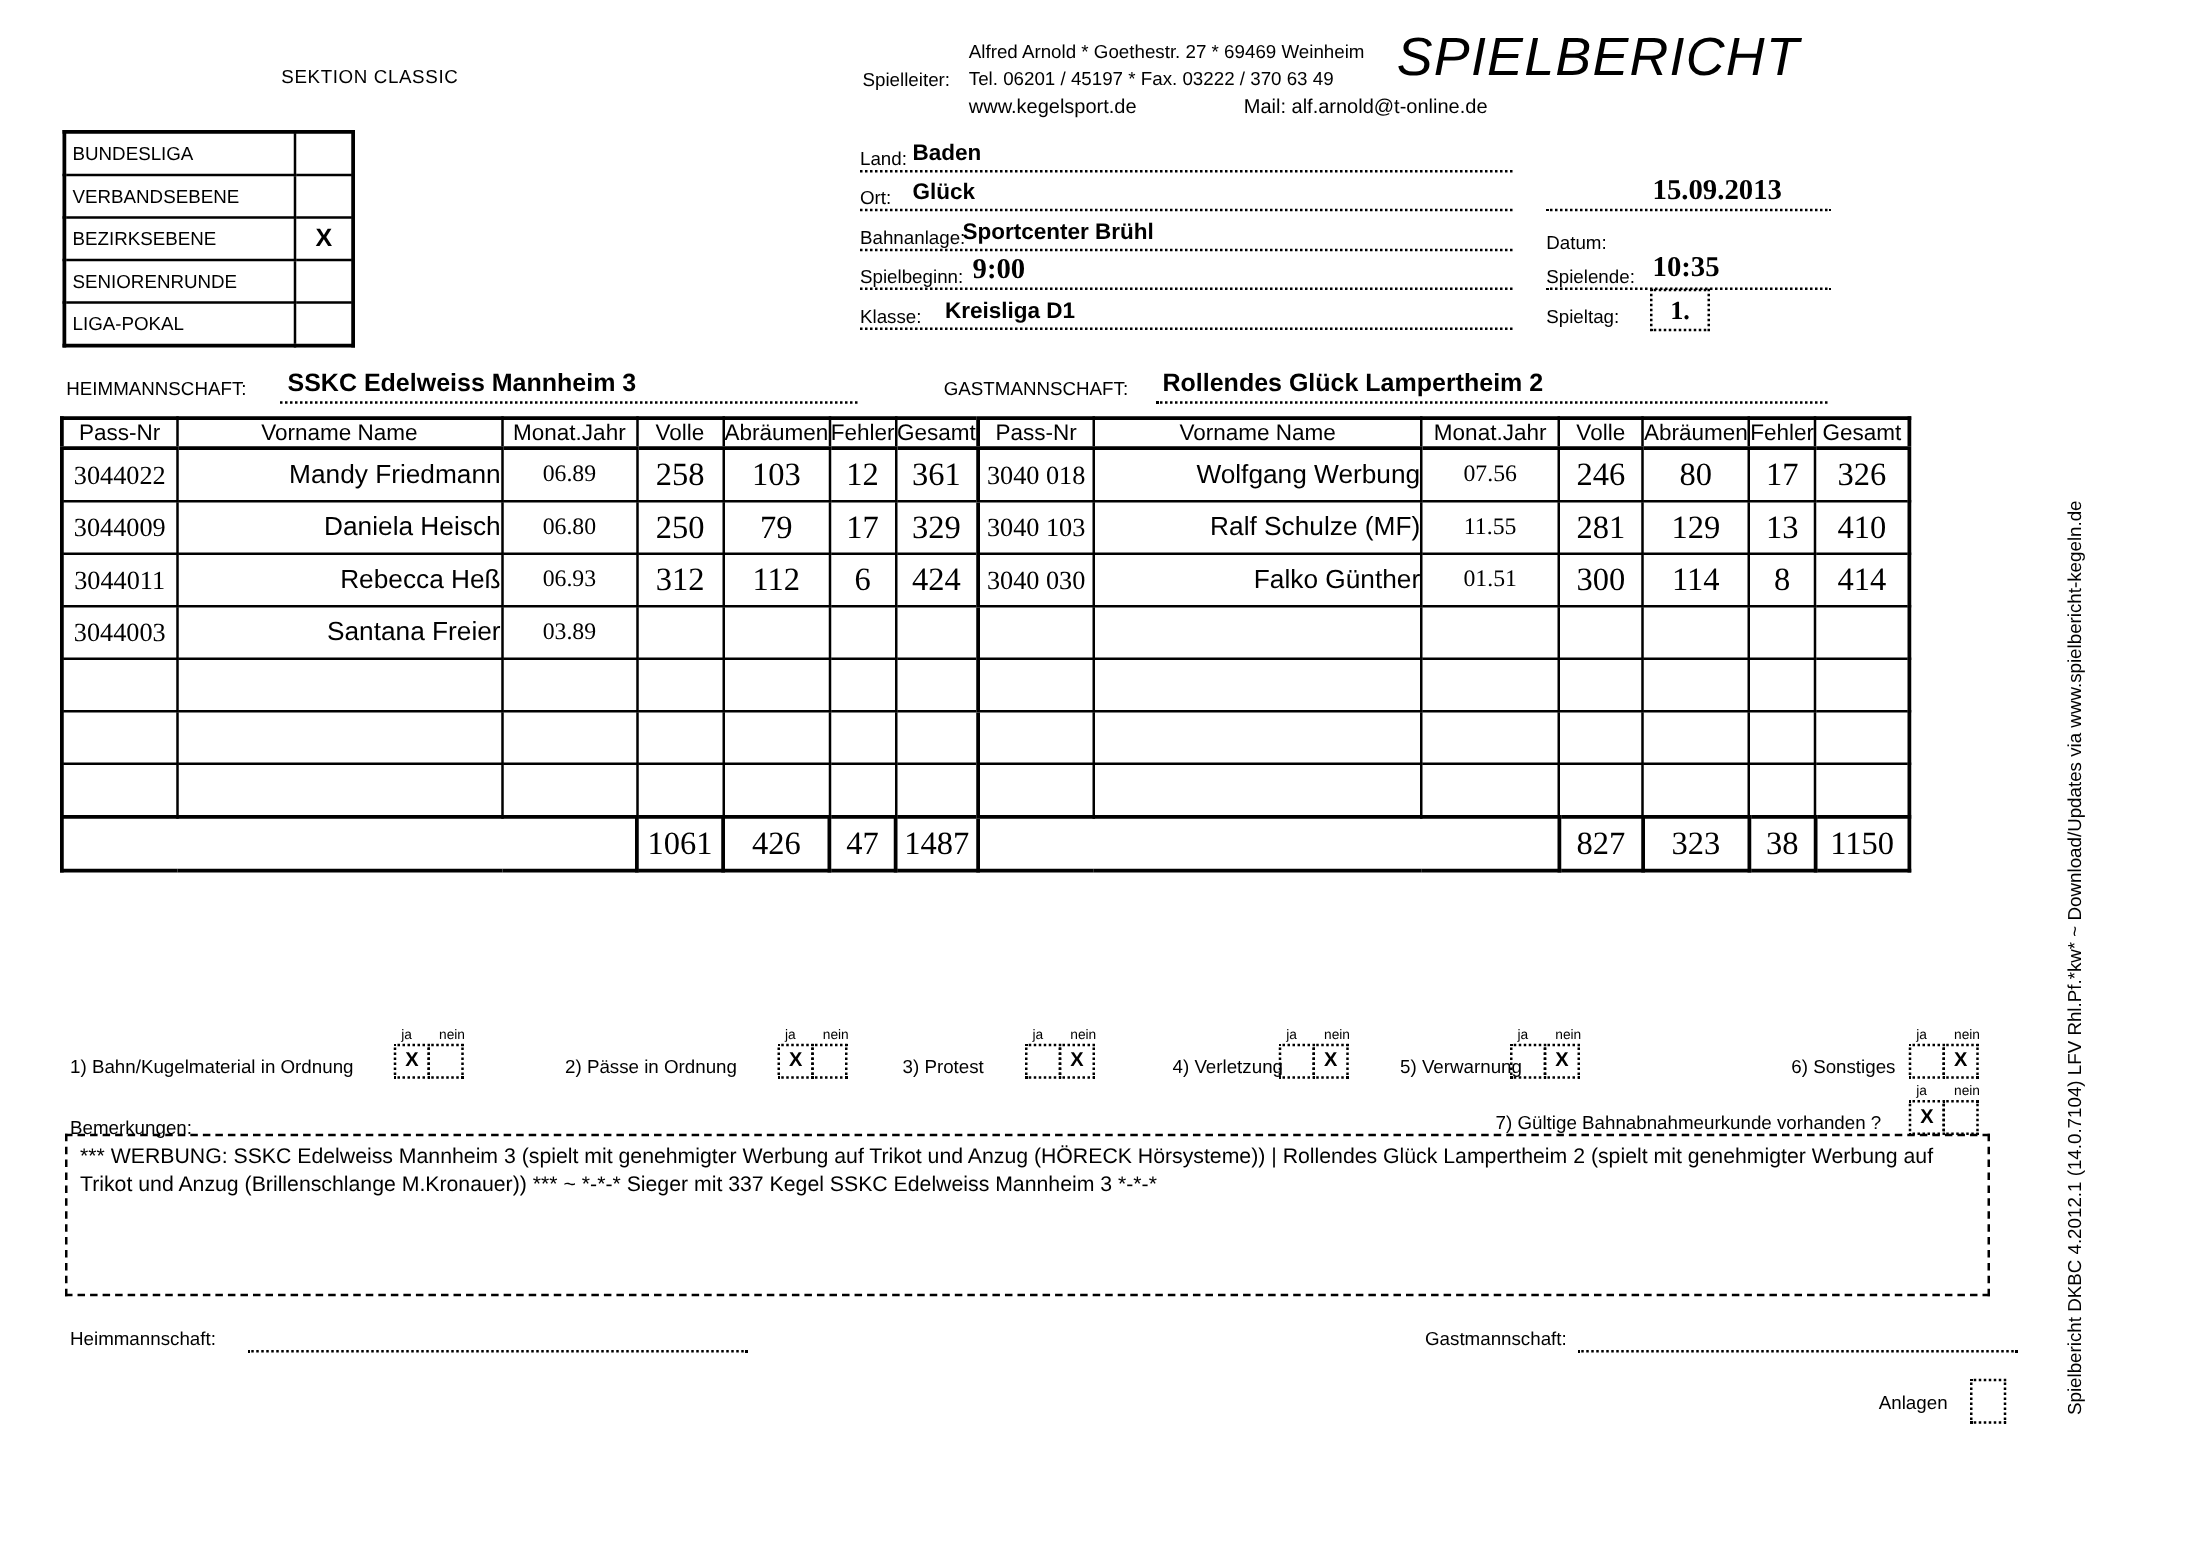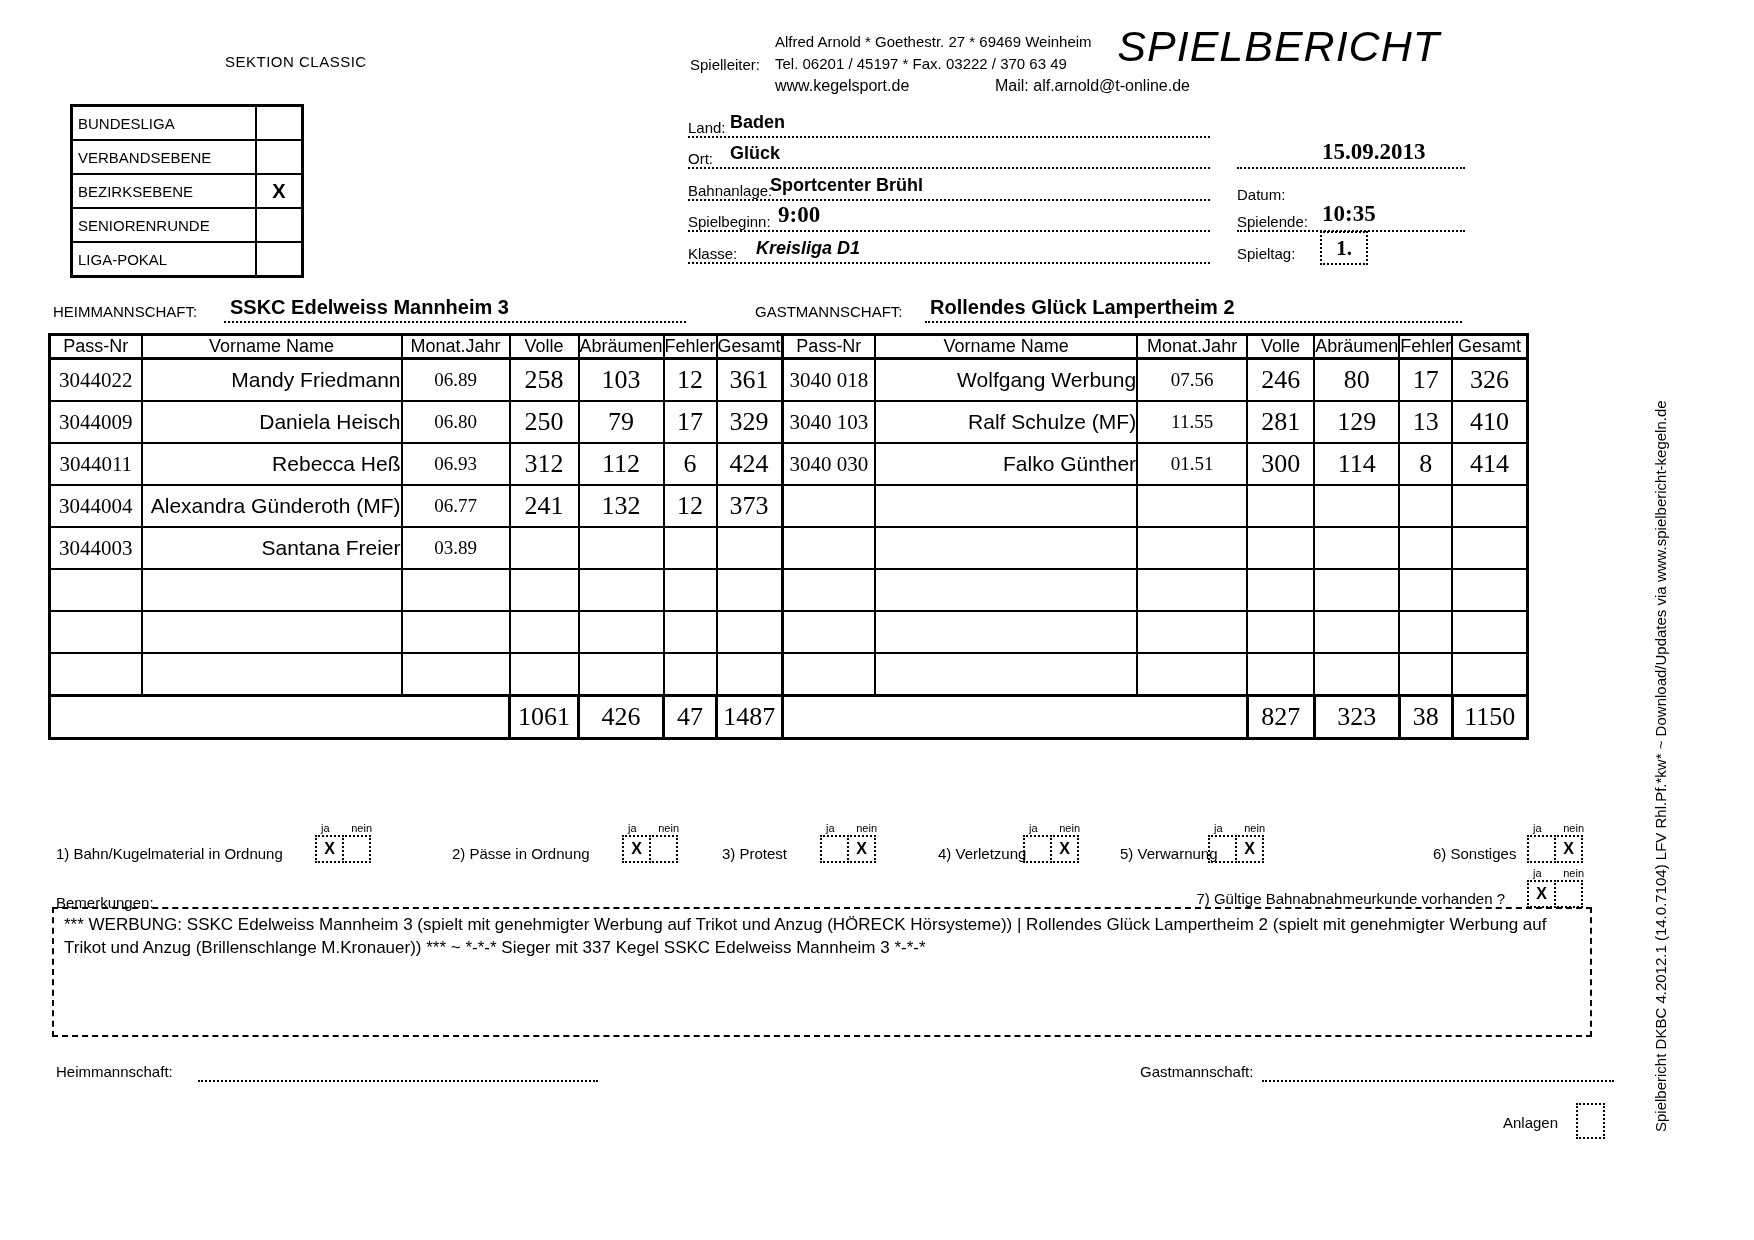--- a/index.html
+++ b/index.html
@@ -1,19 +1,19 @@
 <!DOCTYPE html>
 <html><head>
 <meta charset="utf-8">
 <style>
   html,body{margin:0;padding:0;background:#fff;}
   #page{position:relative;width:1754px;height:1240px;background:#ffffff;color:#000;
         font-family:"Liberation Sans",sans-serif;overflow:hidden;}
 
-  .abs{position:absolute;margin-left:20px;}
+  .abs{position:absolute;}
   .lbl{position:absolute;font-size:15px;white-space:nowrap;}
   .val{position:absolute;font-weight:bold;font-size:18px;white-space:nowrap;}
   .val-serif{font-family:"Liberation Serif",serif;font-size:23px;font-weight:bold;}
   .dotline{position:absolute;height:0;border-bottom:2px dotted #000;}
 
   
   table.league{border-collapse:collapse;border:3px solid #000;table-layout:fixed;}
   table.league td{border:2px solid #000;height:30px;overflow:hidden;}
   table.league td.c-label{font-size:15px;padding-left:5px;}
   table.league td.c-checked{text-align:center;font-weight:bold;font-size:20px;}
@@ -114,21 +114,21 @@
 
   <div class="lbl" style="left:688px;top:213px;">Spielbeginn:</div>
   <div class="val val-serif" style="left:778px;top:202px;">9:00</div>
   <div class="dotline" style="left:688px;top:230px;width:522px;"></div>
 
   <div class="lbl" style="left:1237px;top:213px;">Spielende:</div>
   <div class="val val-serif" style="left:1322px;top:201px;">10:35</div>
   <div class="dotline" style="left:1237px;top:230px;width:228px;"></div>
 
   <div class="lbl" style="left:688px;top:245px;">Klasse:</div>
-  <div class="val" style="left:756px;top:238px;font-style:italic;">Kreisliga D1</div>
+  <div class="val" style="left:756px;top:238px;">Kreisliga D1</div>
   <div class="dotline" style="left:688px;top:262px;width:522px;"></div>
 
   <div class="lbl" style="left:1237px;top:245px;">Spieltag:</div>
   <div class="spieltag-box">1.</div>
 
   <div class="lbl" style="left:53px;top:303px;">HEIMMANNSCHAFT:</div>
   <div class="val" style="left:230px;top:296px;font-size:20px;">SSKC Edelweiss Mannheim 3</div>
   <div class="dotline" style="left:224px;top:321px;width:462px;"></div>
 
   <div class="lbl" style="left:755px;top:303px;">GASTMANNSCHAFT:</div>
@@ -213,36 +213,20 @@
           <td class="c-h_gesamt">424</td>
           <td class="c-g_pass">3040 030</td>
           <td class="c-g_name">Falko Günther</td>
           <td class="c-g_monat">01.51</td>
           <td class="c-g_volle">300</td>
           <td class="c-g_abr">114</td>
           <td class="c-g_fehler">8</td>
           <td class="c-g_gesamt">414</td>
         </tr>
         <tr>
-          <td class="c-h_pass">3044004</td>
-          <td class="c-h_name">Alexandra Günderoth (MF)</td>
-          <td class="c-h_monat">06.77</td>
-          <td class="c-h_volle">241</td>
-          <td class="c-h_abr">132</td>
-          <td class="c-h_fehler">12</td>
-          <td class="c-h_gesamt">373</td>
-          <td class="c-g_pass"></td>
-          <td class="c-g_name"></td>
-          <td class="c-g_monat"></td>
-          <td class="c-g_volle"></td>
-          <td class="c-g_abr"></td>
-          <td class="c-g_fehler"></td>
-          <td class="c-g_gesamt"></td>
-        </tr>
-        <tr>
           <td class="c-h_pass">3044003</td>
           <td class="c-h_name">Santana Freier</td>
           <td class="c-h_monat">03.89</td>
           <td class="c-h_volle"></td>
           <td class="c-h_abr"></td>
           <td class="c-h_fehler"></td>
           <td class="c-h_gesamt"></td>
           <td class="c-g_pass"></td>
           <td class="c-g_name"></td>
           <td class="c-g_monat"></td>

